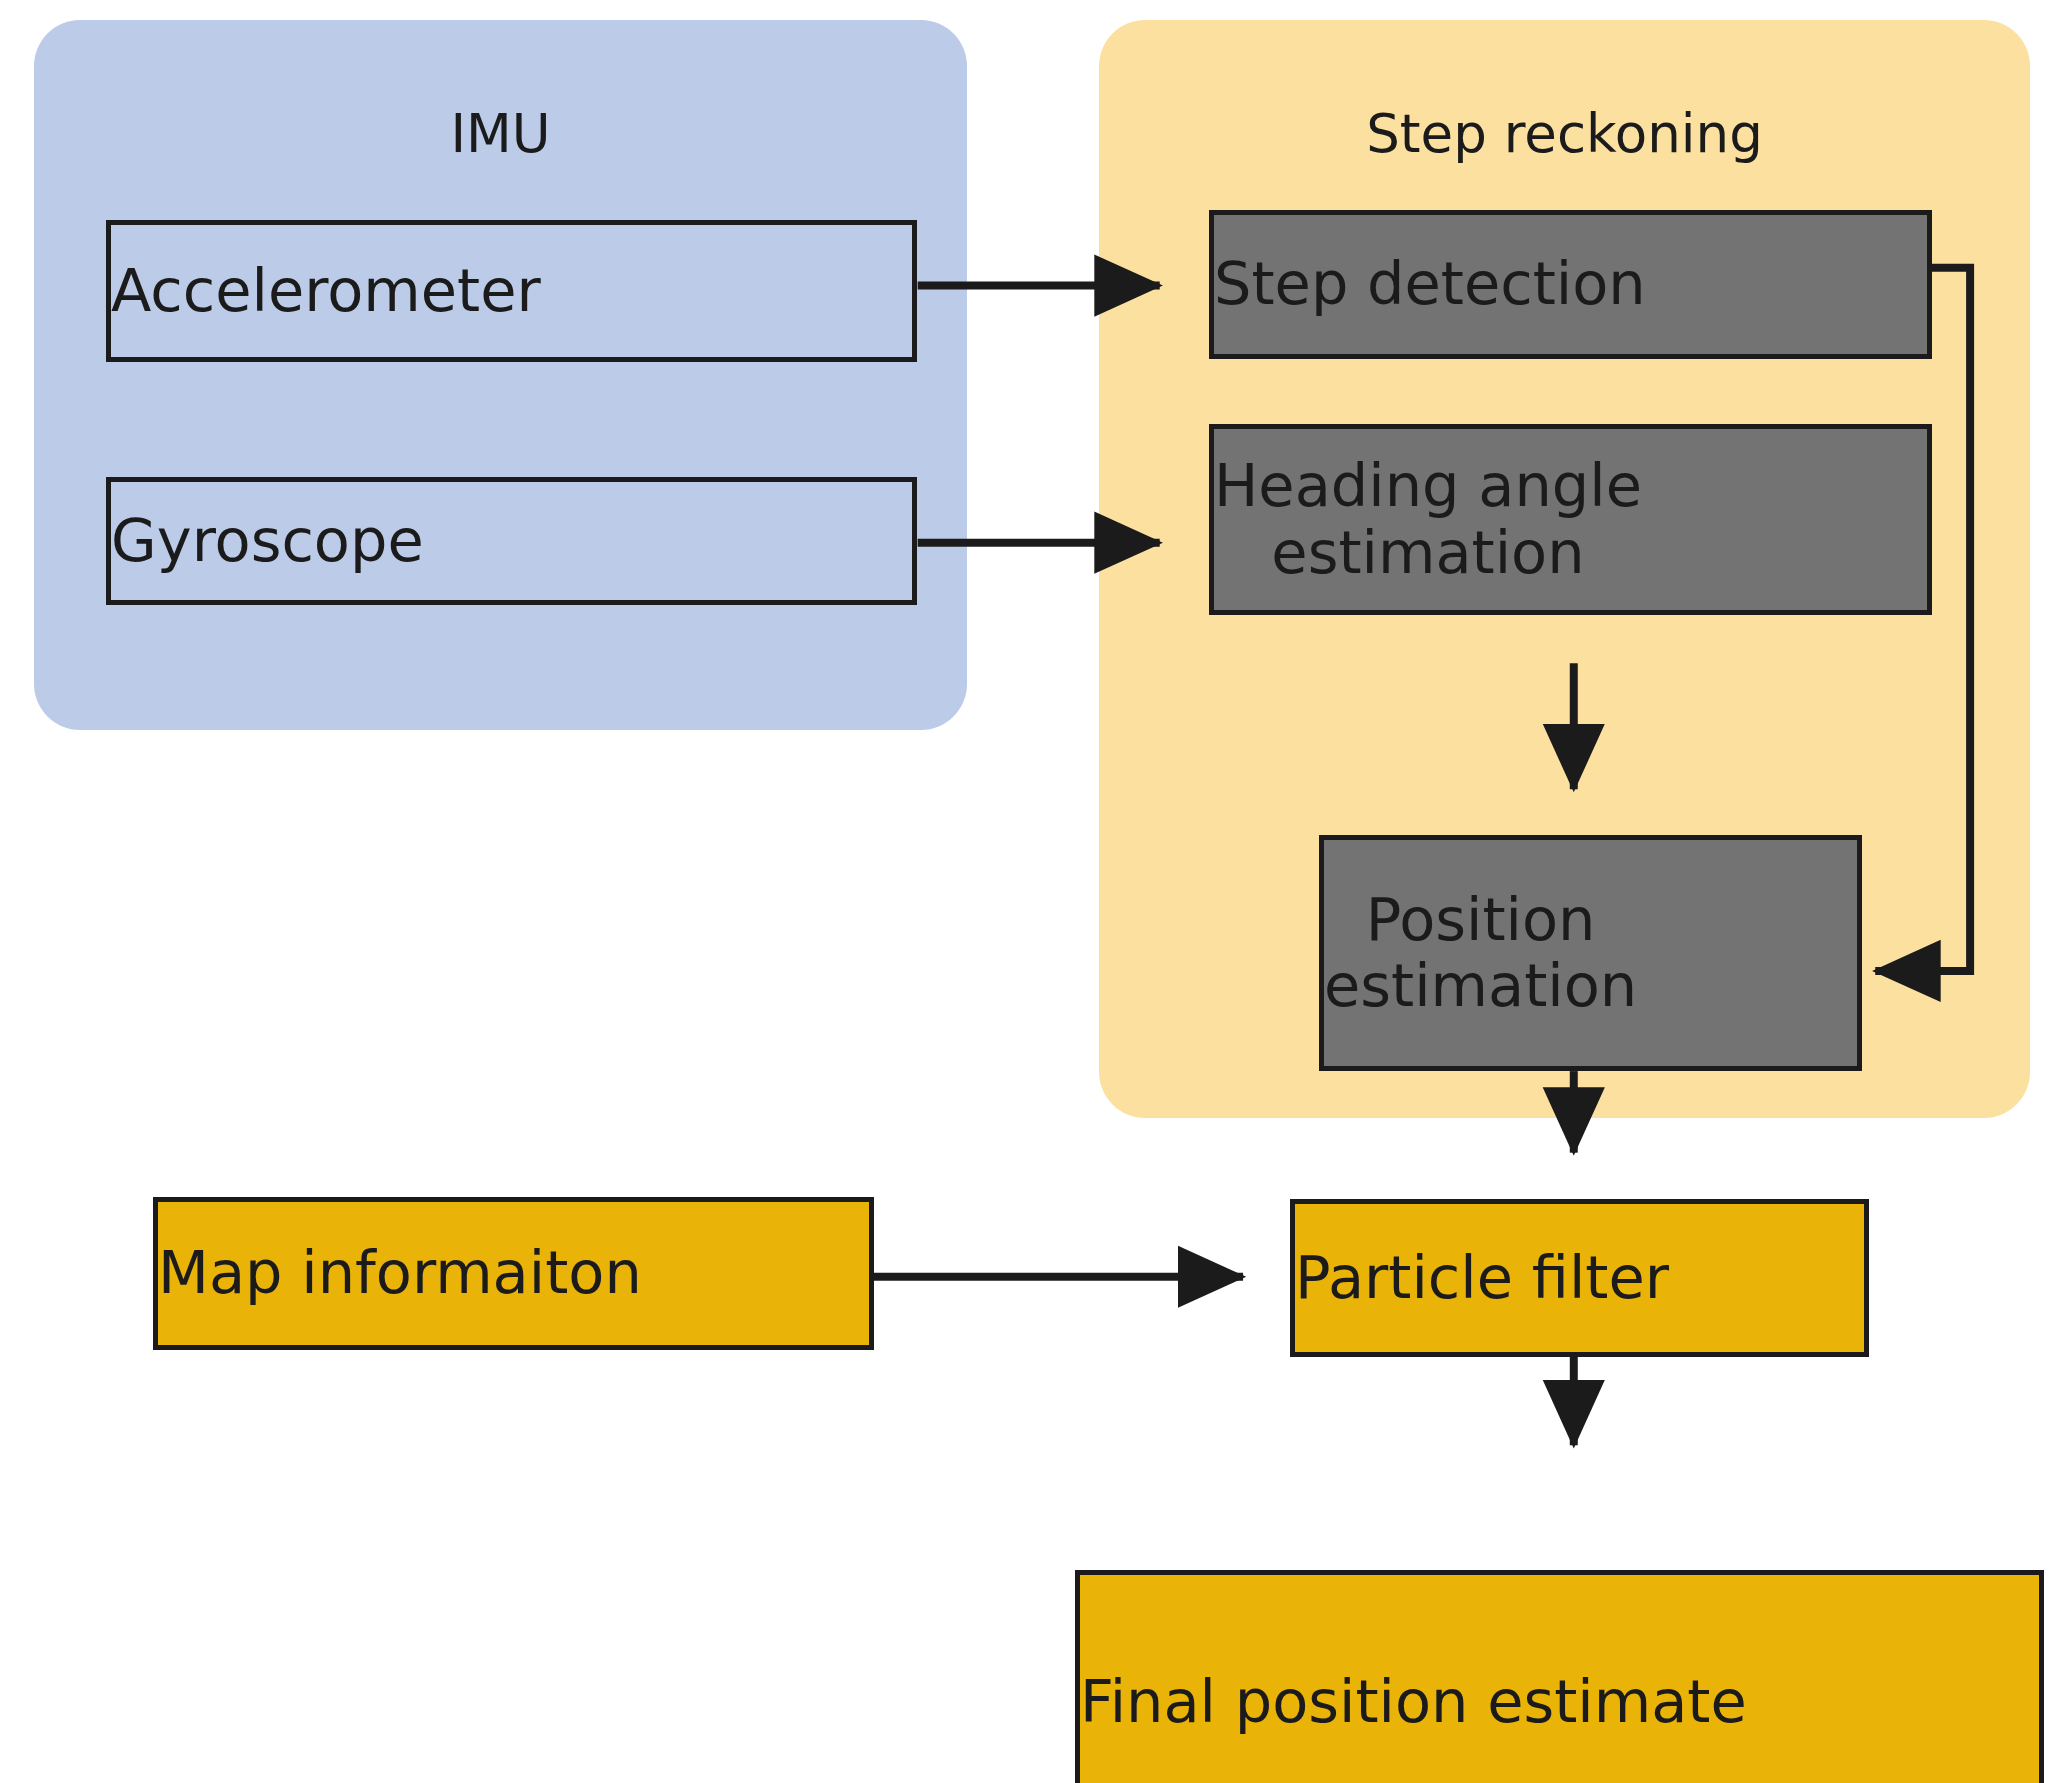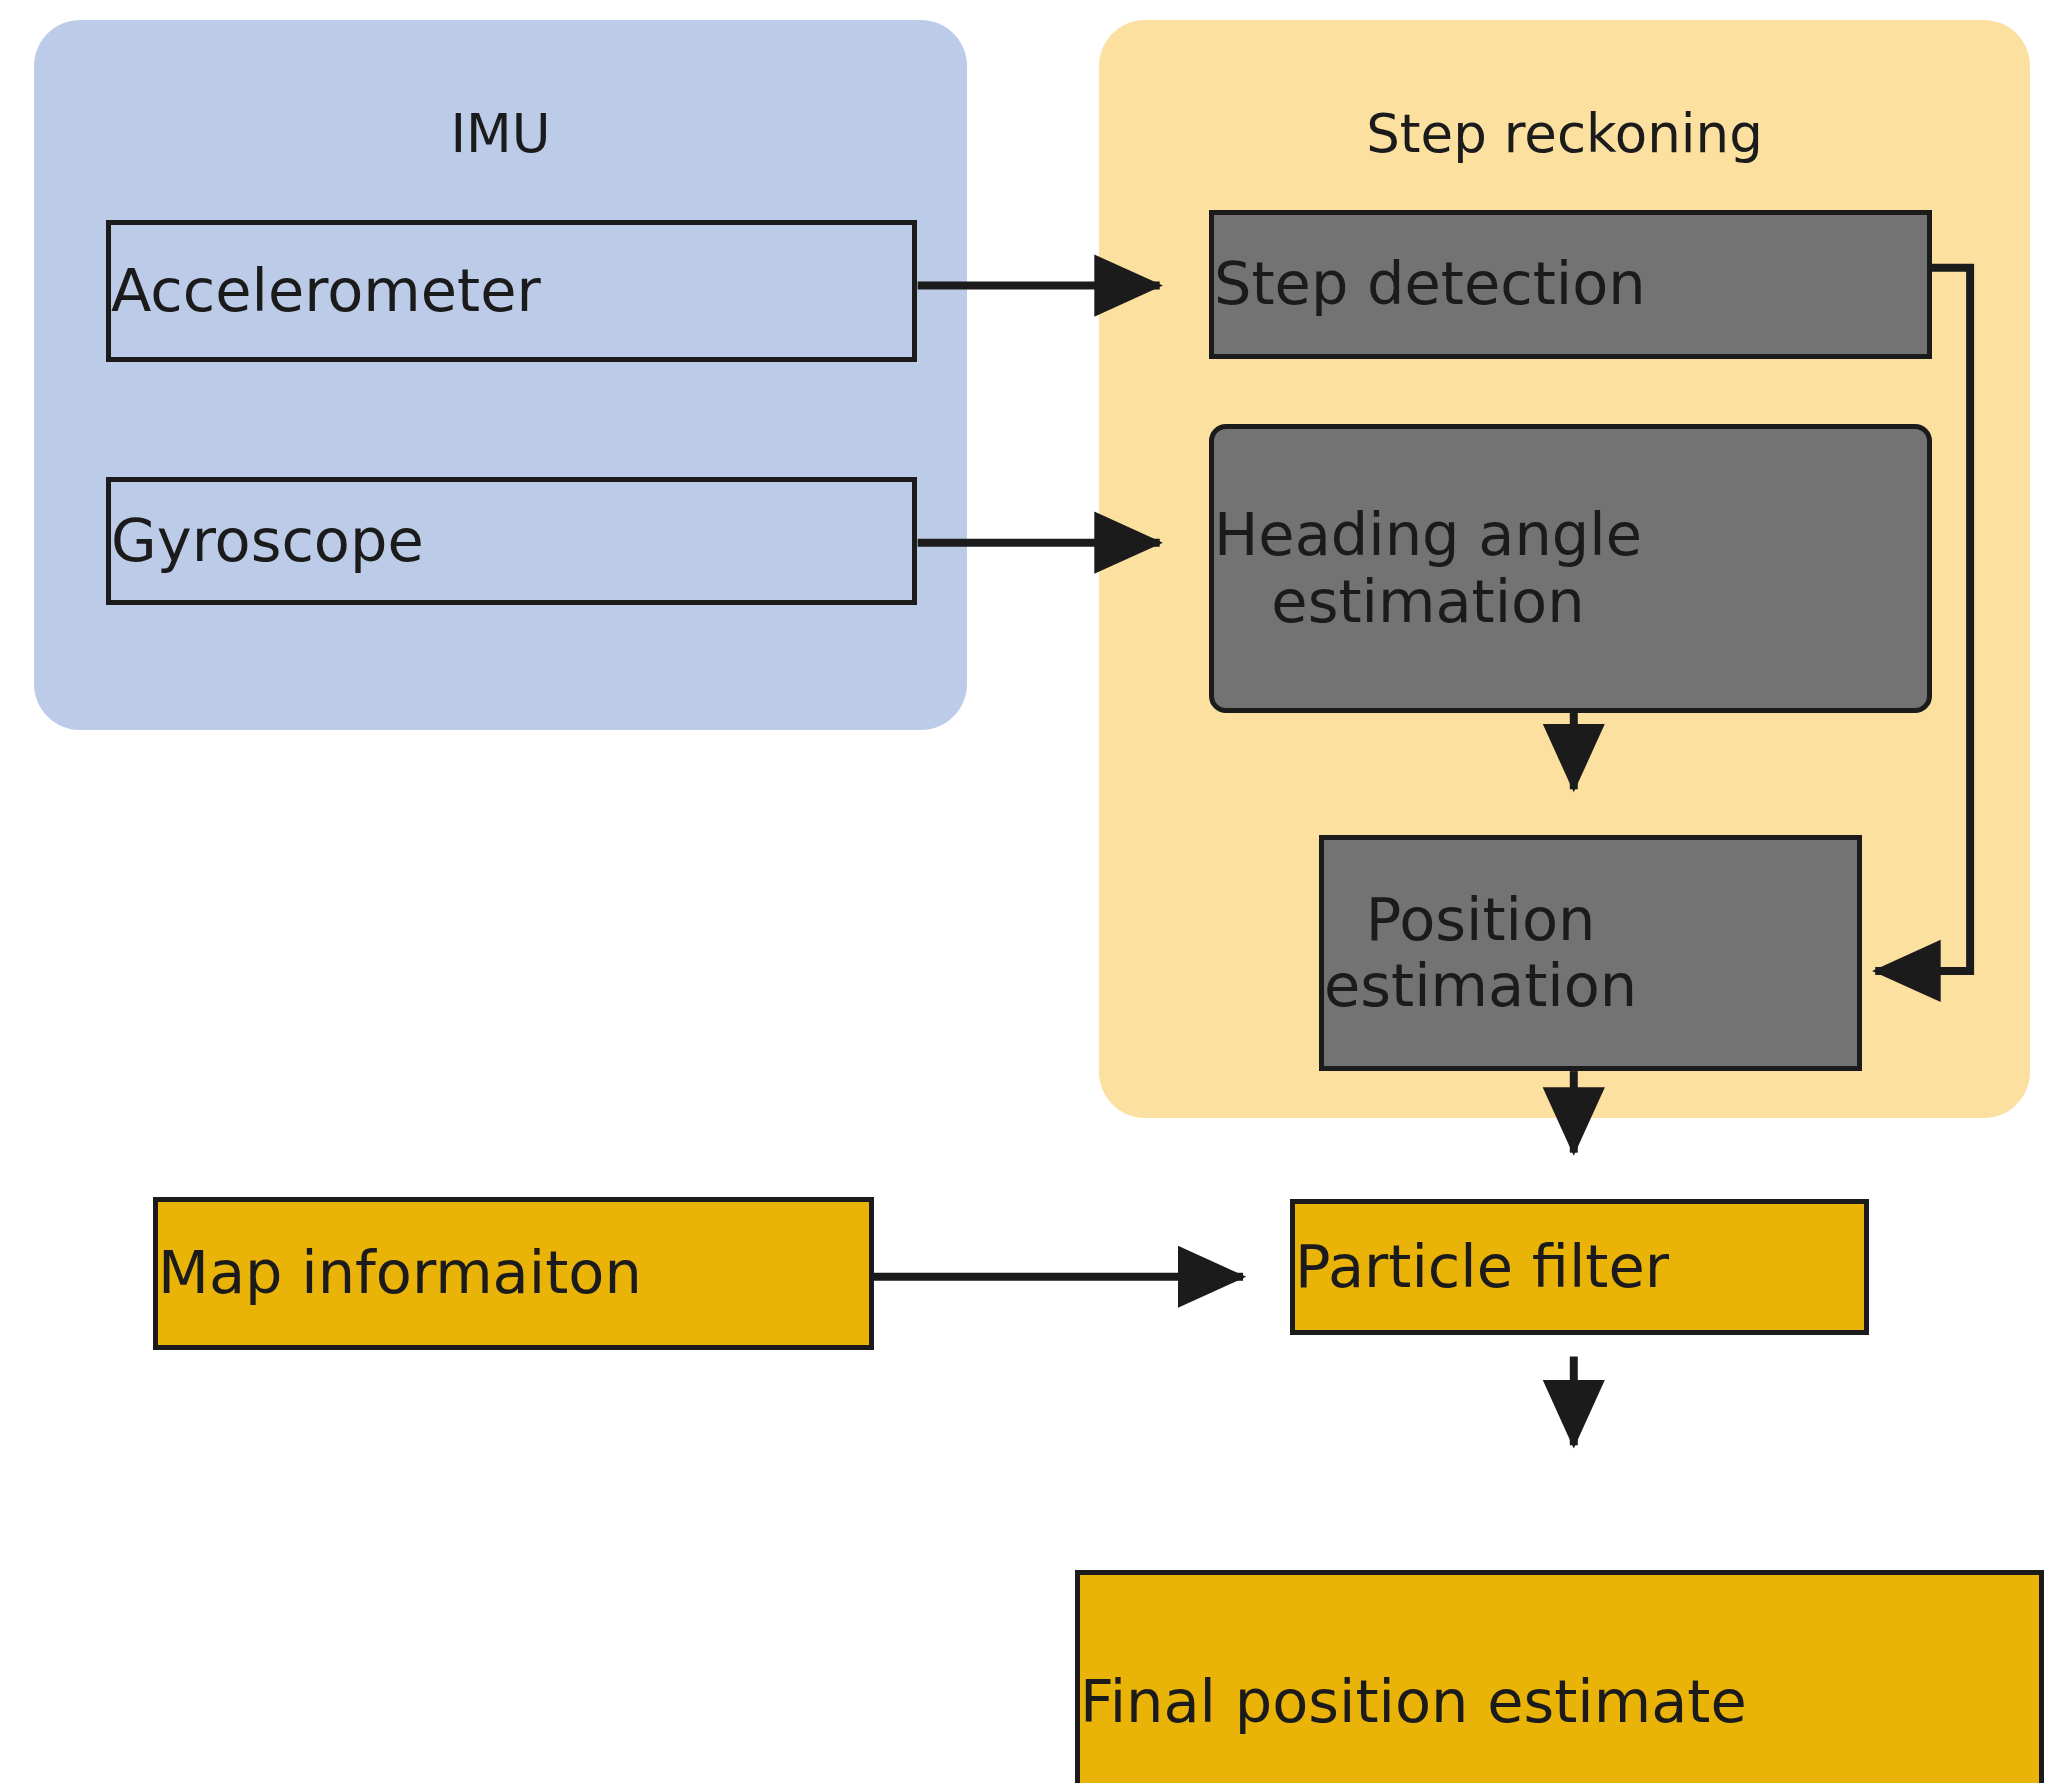--- a/index.html
+++ b/index.html
@@ -53,24 +53,24 @@
     line-height:1.12;
     letter-spacing:0px;
   }
   .box.tinted-blue{ background:#bccbe8; }
   .box.tinted-yellow{ background:#737373; }
   .box.plain{ background:#eab308; }
 
   #box-accelerometer{ left:106px;  top:220px;  width:811px;  height:142px; }
   #box-gyroscope    { left:106px;  top:477px;  width:811px;  height:128px; }
   #box-step         { left:1209px; top:210px;  width:723px;  height:149px; }
-  #box-heading      { left:1209px; top:424px;  width:723px;  height:289px;border-radius:17px; }
+  #box-heading      { left:1209px; top:424px;  width:723px;  height:191px; }
   #box-position     { left:1319px; top:835px;  width:543px;  height:236px; }
   #box-map          { left:153px;  top:1197px; width:721px;  height:153px; }
-  #box-particle     { left:1290px; top:1199px; width:579px;  height:136px; }
+  #box-particle     { left:1290px; top:1199px; width:579px;  height:158px; }
   #box-final        { left:1075px; top:1570px; width:969px; height:264px; }
 
   
   #wires{
     position:absolute;
     left:0; top:0;
     width:2057px; height:1784px;
     pointer-events:none;
   }
 </style>

